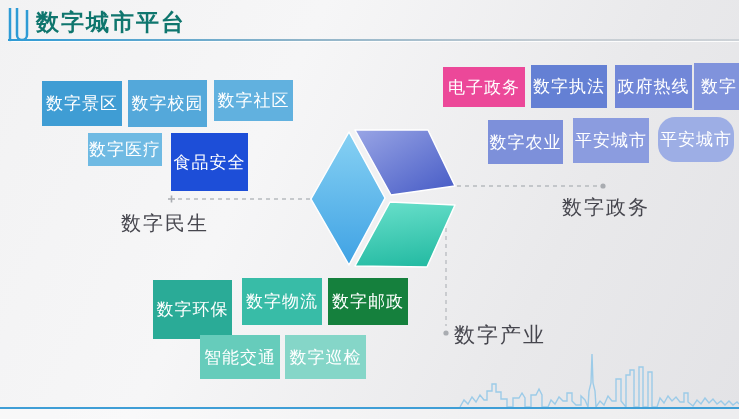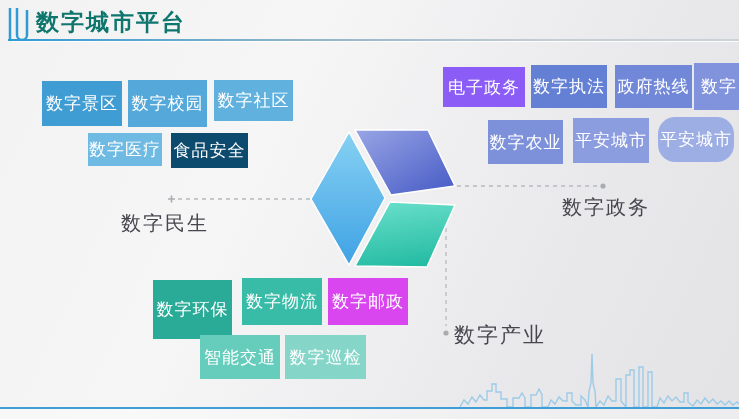--- a/index.html
+++ b/index.html
@@ -102,33 +102,33 @@
            L657,407 L660,398 L664,403 L668,396 L672,401 L676,397 L680,402
            L684,402 L684,393 L688,393 L688,402
            L693,406 L697,400 L701,404 L705,398 L709,403 L713,399 L717,404
            L721,401 L725,405 L729,401 L733,405 L737,402 L739,404" stroke="#9CCBE8"></path>
 </svg>
 
 <div class="box" style="left: 42px; top: 81px; width: 80px; height: 45px; background: rgb(63, 157, 212);">数字景区</div>
 <div class="box" style="left: 128px; top: 80px; width: 79px; height: 47px; background: rgb(84, 168, 218);">数字校园</div>
 <div class="box" style="left: 214px; top: 80px; width: 79px; height: 41px; background: rgb(97, 177, 223);">数字社区</div>
 <div class="box" style="left: 88px; top: 133px; width: 74px; height: 33px; background: rgb(111, 186, 227);">数字医疗</div>
-<div class="box" style="left: 171px; top: 133px; width: 77px; height: 35px; background: #0c4a6e;">食品安全</div>
+<div class="box" style="left: 171px; top: 133px; width: 77px; height: 58px; background: #1d4ed8;">食品安全</div>
 <div class="cat-label" style="left:121px;top:210px">数字民生</div>
 
-<div class="box" style="left: 443px; top: 67px; width: 82px; height: 40px; background: #8b5cf6;">电子政务</div>
+<div class="box" style="left: 443px; top: 67px; width: 82px; height: 40px; background: #ec4899;">电子政务</div>
 <div class="box" style="left: 531px; top: 65px; width: 76px; height: 43px; background: rgb(100, 128, 212);">数字执法</div>
 <div class="box" style="left: 615px; top: 65px; width: 77px; height: 43px; background: rgb(113, 135, 216);">政府热线</div>
 <div class="box clip" style="left: 694px; top: 63px; width: 80px; height: 47px; background: rgb(128, 147, 220);">数字</div>
 <div class="box" style="left: 488px; top: 120px; width: 75px; height: 44px; background: rgb(125, 144, 218);">数字农业</div>
 <div class="box" style="left: 573px; top: 118px; width: 76px; height: 45px; background: rgb(139, 156, 223);">平安城市</div>
 <div class="box" style="left: 658px; top: 117px; width: 76px; height: 45px; background: rgb(157, 174, 229); border-radius: 17px;">平安城市</div>
 <div class="cat-label" style="left:562px;top:194px">数字政务</div>
 
 <div class="box" style="left: 153px; top: 280px; width: 79px; height: 59px; background: rgb(42, 171, 151);">数字环保</div>
 <div class="box" style="left: 242px; top: 278px; width: 80px; height: 47px; background: rgb(56, 188, 167); text-align: center;">数字物流</div>
-<div class="box" style="left: 328px; top: 278px; width: 80px; height: 47px; background: #d946ef;">数字邮政</div>
+<div class="box" style="left: 328px; top: 278px; width: 80px; height: 47px; background: #15803d;">数字邮政</div>
 <div class="box" style="left: 200px; top: 335px; width: 80px; height: 44px; background: rgb(102, 204, 187);">智能交通</div>
 <div class="box" style="left: 285px; top: 335px; width: 81px; height: 44px; background: rgb(133, 214, 200);">数字巡检</div>
 <div class="cat-label" style="left:454px;top:321px;font-size:21px">数字产业</div>
 
 <div class="footer-line" style="background: rgb(63, 158, 214);"></div>
 <div class="footer-strip"></div>
 
 </body></html>

